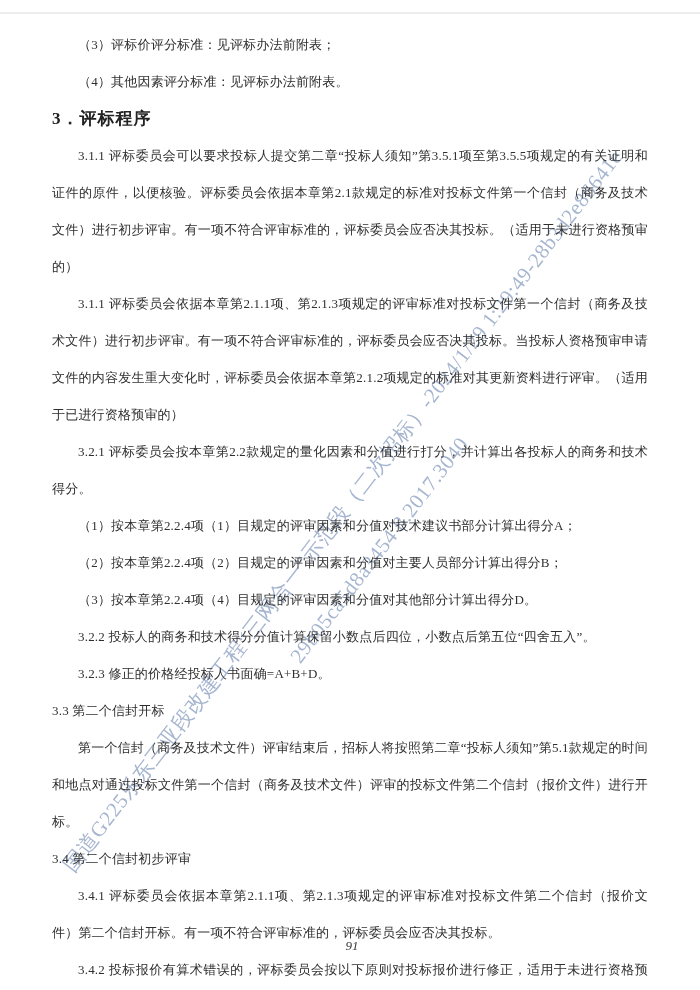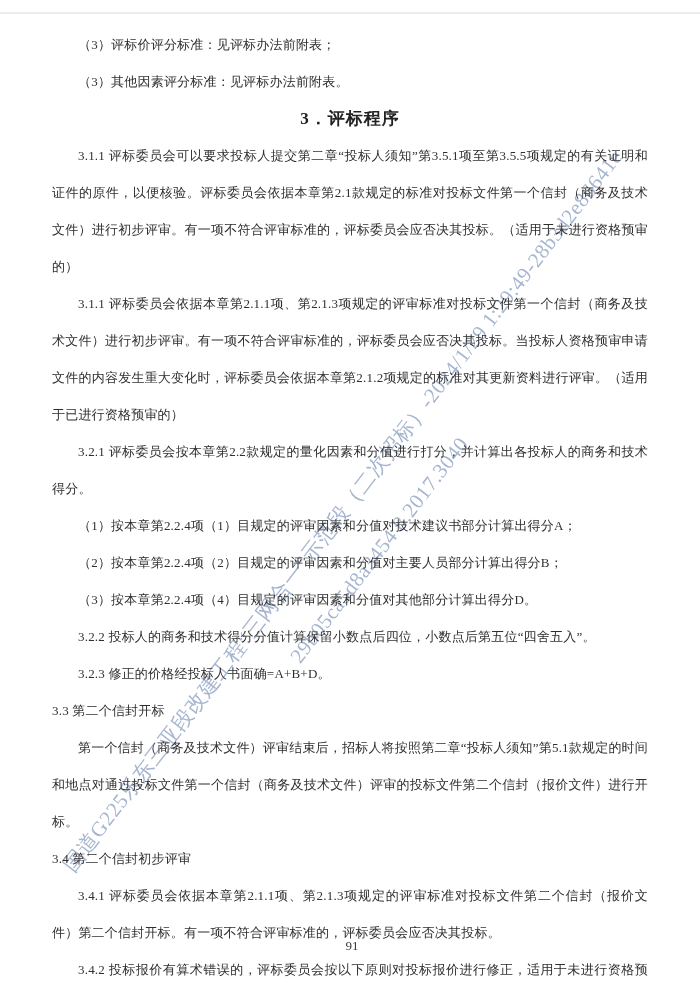--- a/index.html
+++ b/index.html
@@ -28,31 +28,32 @@
     text-align:justify;
     letter-spacing:0.2px;
   }
   .content p.indent{ text-indent:2em; }
   .content p.flush{ text-indent:0; }
   .content p.heading{
     font-size:17px;
     font-weight:bold;
     line-height:37px;
     text-indent:0;
-    text-align:center;
+    text-align:left;
     letter-spacing:1px;
     color:#222;
   }
   .page-number{
     position:absolute;
     z-index:2;
     top:938px;left:4px;right:0;
     text-align:center;
     font-size:13px;
     color:#3a3a3a;
+    font-style:italic;
   }
   .wm{
     position:absolute;
     z-index:1;
     white-space:nowrap;
     transform-origin:left center;
     transform:rotate(-52.5deg);
     font-size:21px;
     letter-spacing:0.5px;
     font-family:"Liberation Serif","DejaVu Serif",serif;
@@ -67,21 +68,21 @@
 
 <div class="page">
 
   <div class="scan-line"></div>
 
   <div id="wm1" class="wm" style="color:#97a9c8">国道G225乐东三亚段改建工程“三网合一”示范段（二次招标）-2024/1/29 1:29:49-28b3d2e86641e</div>
   <div id="wm2" class="wm" style="color:#97a9c8">29b05ca5d8a3454 8.2017.3040</div>
 
   <div class="content">
     <p class="indent">（3）评标价评分标准：见评标办法前附表；</p>
-    <p class="indent">（3）其他因素评分标准：见评标办法前附表。</p>
+    <p class="indent">（4）其他因素评分标准：见评标办法前附表。</p>
     <p class="heading">3．评标程序</p>
     <p class="indent">3.1.1 评标委员会可以要求投标人提交第二章“投标人须知”第3.5.1项至第3.5.5项规定的有关证明和证件的原件，以便核验。评标委员会依据本章第2.1款规定的标准对投标文件第一个信封（商务及技术文件）进行初步评审。有一项不符合评审标准的，评标委员会应否决其投标。（适用于未进行资格预审的）</p>
     <p class="indent">3.1.1 评标委员会依据本章第2.1.1项、第2.1.3项规定的评审标准对投标文件第一个信封（商务及技术文件）进行初步评审。有一项不符合评审标准的，评标委员会应否决其投标。当投标人资格预审申请文件的内容发生重大变化时，评标委员会依据本章第2.1.2项规定的标准对其更新资料进行评审。（适用于已进行资格预审的）</p>
     <p class="indent">3.2.1 评标委员会按本章第2.2款规定的量化因素和分值进行打分，并计算出各投标人的商务和技术得分。</p>
     <p class="indent">（1）按本章第2.2.4项（1）目规定的评审因素和分值对技术建议书部分计算出得分A；</p>
     <p class="indent">（2）按本章第2.2.4项（2）目规定的评审因素和分值对主要人员部分计算出得分B；</p>
     <p class="indent">（3）按本章第2.2.4项（4）目规定的评审因素和分值对其他部分计算出得分D。</p>
     <p class="indent">3.2.2 投标人的商务和技术得分分值计算保留小数点后四位，小数点后第五位“四舍五入”。</p>
     <p class="indent">3.2.3 修正的价格经投标人书面确=A+B+D。</p>
     <p class="flush">3.3 第二个信封开标</p>

